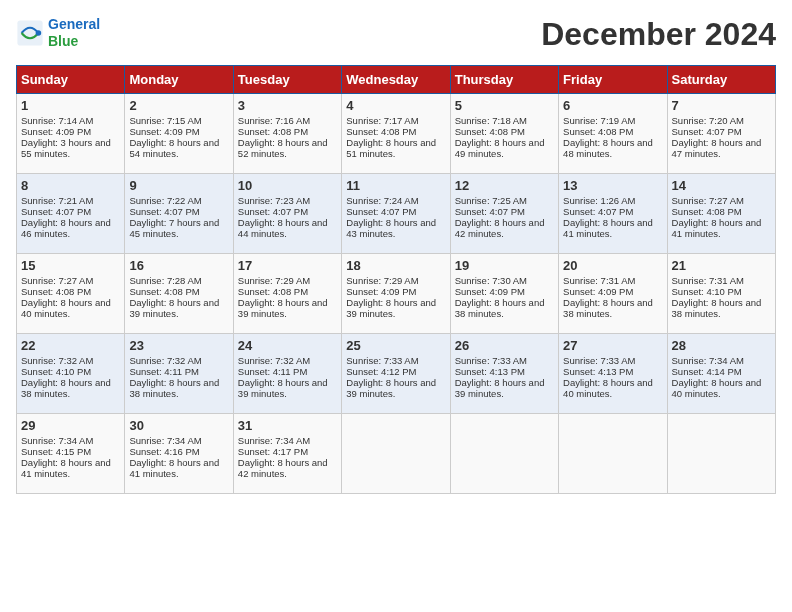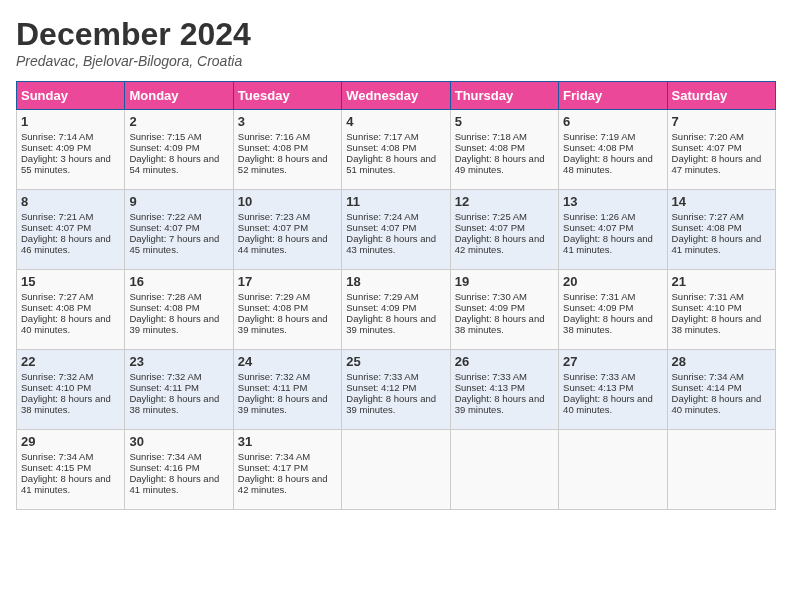--- a/index.html
+++ b/index.html
@@ -45,21 +45,21 @@
       font-size: 14px;
       color: #555;
       font-style: italic;
     }
     table {
       width: 100%;
       border-collapse: collapse;
       font-size: 10px;
     }
     thead tr th {
-      background: #ec4899;
+      background: #b91c1c;
       color: #fff;
       padding: 6px 4px;
       text-align: left;
       font-size: 13px;
       font-weight: bold;
       border: 1px solid #1a5aa0;
     }
     tbody tr td {
       border: 1px solid #ccc;
       padding: 4px 4px;
@@ -79,23 +79,34 @@
       font-size: 13px;
       font-weight: bold;
       display: block;
       margin-bottom: 2px;
     }
   </style>
 </head>
 <body>
 
 <div class="header">
+  <div class="logo">
+    <svg class="logo-icon" viewBox="0 0 40 40" xmlns="http://www.w3.org/2000/svg">
+      <rect x="2" y="2" width="36" height="36" rx="4" fill="#1a6bbf" opacity="0.1"></rect>
+      <path d="M8 20 Q20 5 32 20" stroke="#1a6bbf" stroke-width="3" fill="none"></path>
+      <path d="M8 20 Q20 35 32 20" stroke="#2a9d3f" stroke-width="3" fill="none"></path>
+      <circle cx="32" cy="20" r="4" fill="#1a6bbf"></circle>
+    </svg>
+    <div class="logo-text">
+      <div><span>General</span></div>
+      <div><span style="color:#2a9d3f">Blue</span></div>
+    </div>
+  </div>
   <div class="title-block">
     <div class="month-title">December 2024</div>
-    <div class="location">Predavac, Bjelovar-Bilogora, Croatia</div>
   </div>
 </div>
 
 <table>
   <thead>
     <tr>
     <th>Sunday</th>
         <th>Monday</th>
         <th>Tuesday</th>
         <th>Wednesday</th>

